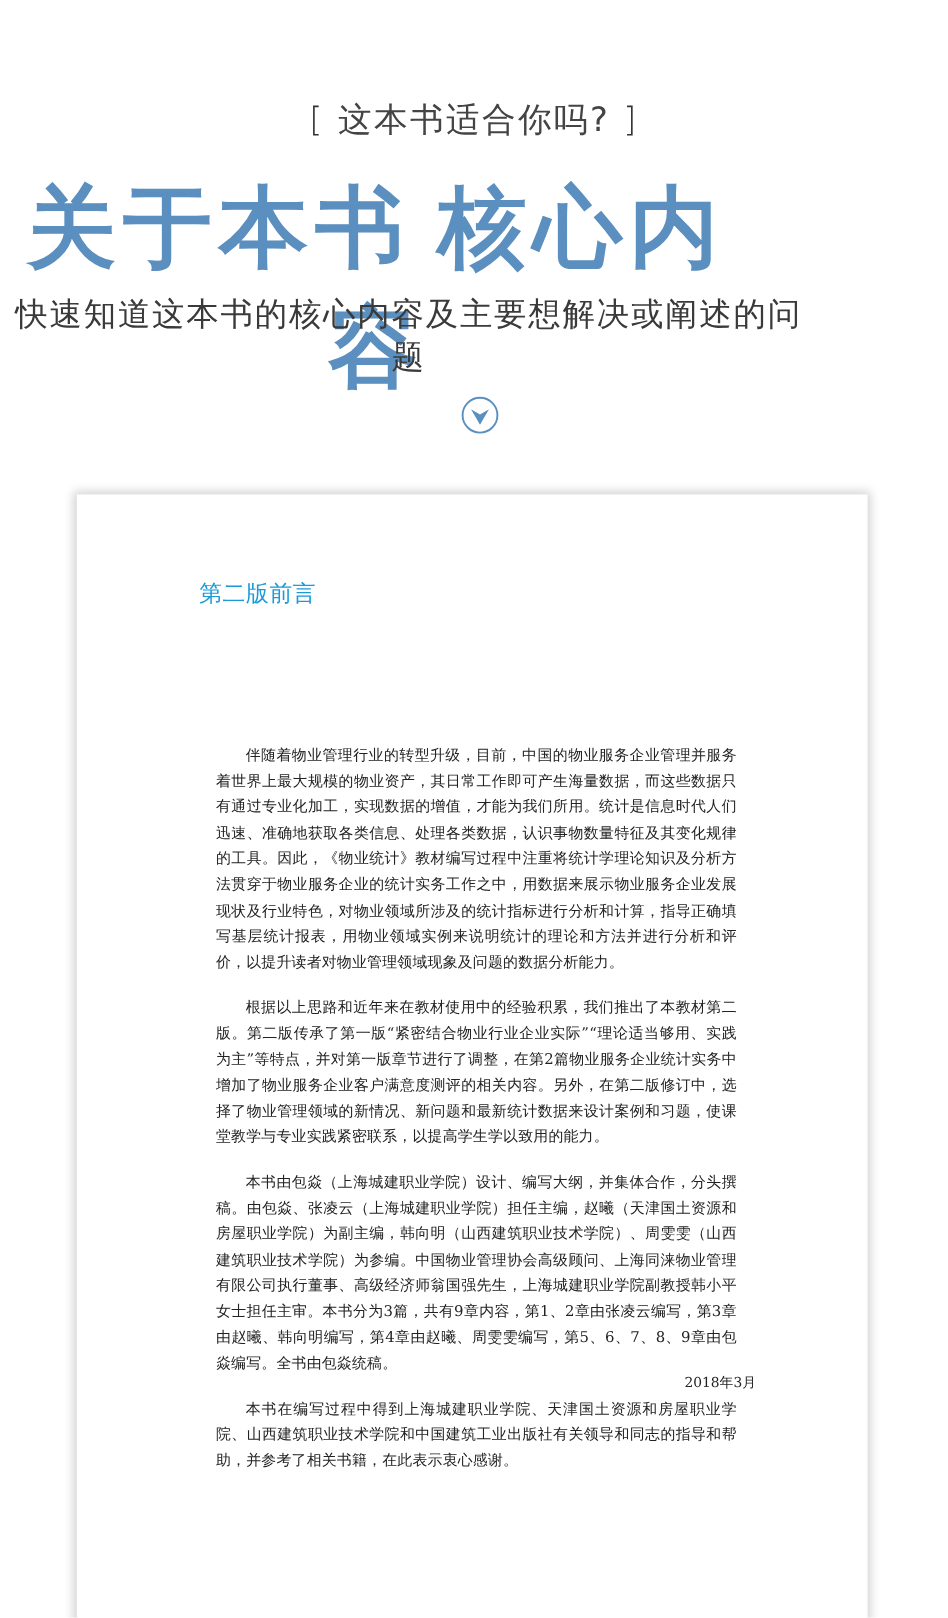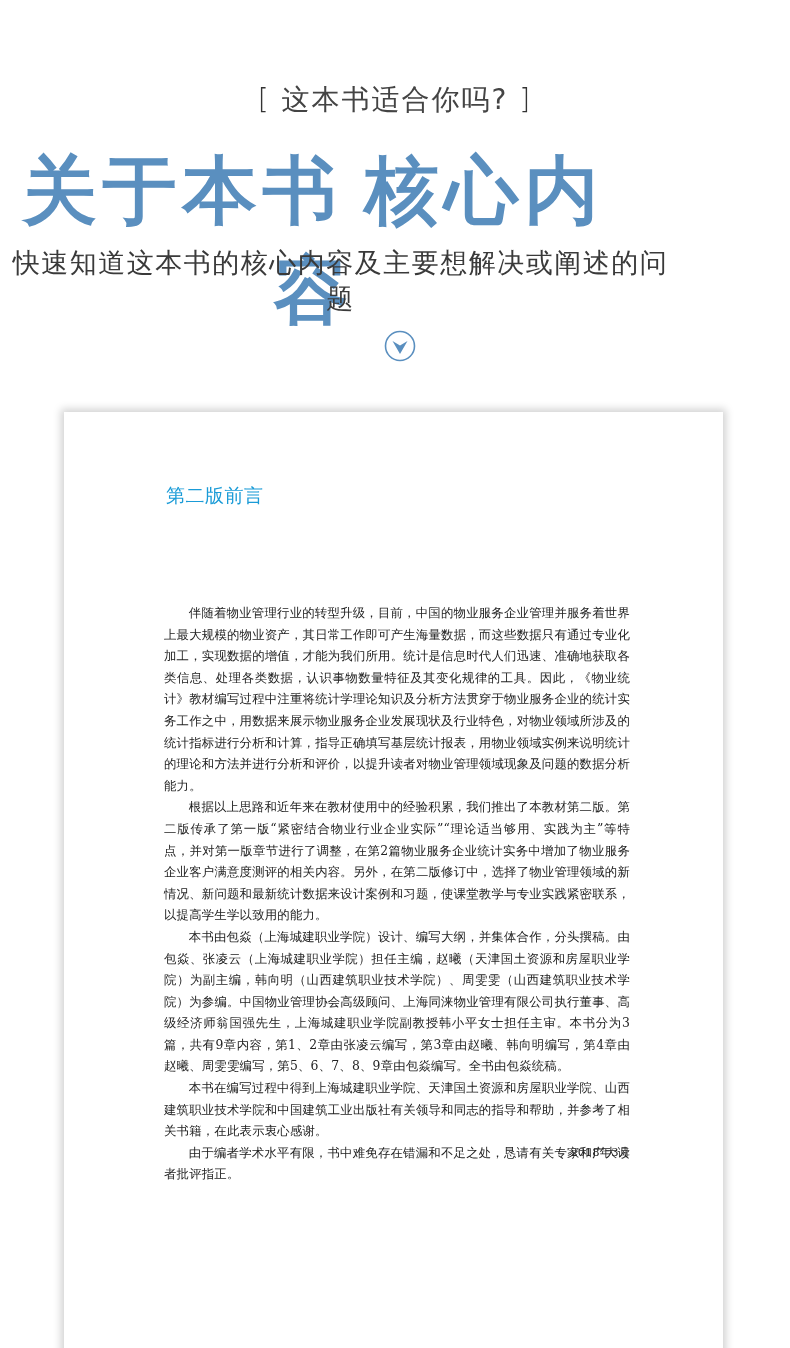--- a/index.html
+++ b/index.html
@@ -86,21 +86,21 @@
       top: 190px;
       width: 466px;
       font-family: "DejaVu Serif", "Liberation Serif", serif;
       font-size: 12.4px;
       line-height: 21.6px;
       color: #222;
       text-align: justify;
       letter-spacing: 0.2px;
     }
     .body-text p {
-      margin: 0;
+      margin: 16px;
       text-indent: 2em;
     }
     .date-line {
       position: absolute;
       left: 100px;
       top: 730px;
       width: 466px;
       text-align: right;
       font-family: "DejaVu Serif", "Liberation Serif", serif;
       font-size: 11.5px;
@@ -131,17 +131,16 @@
 </div>
 
 <div class="page-card">
   <div class="preface-title">第二版前言</div>
 
   <div class="body-text">
     <p>伴随着物业管理行业的转型升级，目前，中国的物业服务企业管理并服务着世界上最大规模的物业资产，其日常工作即可产生海量数据，而这些数据只有通过专业化加工，实现数据的增值，才能为我们所用。统计是信息时代人们迅速、准确地获取各类信息、处理各类数据，认识事物数量特征及其变化规律的工具。因此，《物业统计》教材编写过程中注重将统计学理论知识及分析方法贯穿于物业服务企业的统计实务工作之中，用数据来展示物业服务企业发展现状及行业特色，对物业领域所涉及的统计指标进行分析和计算，指导正确填写基层统计报表，用物业领域实例来说明统计的理论和方法并进行分析和评价，以提升读者对物业管理领域现象及问题的数据分析能力。</p>
     <p>根据以上思路和近年来在教材使用中的经验积累，我们推出了本教材第二版。第二版传承了第一版“紧密结合物业行业企业实际”“理论适当够用、实践为主”等特点，并对第一版章节进行了调整，在第2篇物业服务企业统计实务中增加了物业服务企业客户满意度测评的相关内容。另外，在第二版修订中，选择了物业管理领域的新情况、新问题和最新统计数据来设计案例和习题，使课堂教学与专业实践紧密联系，以提高学生学以致用的能力。</p>
     <p>本书由包焱（上海城建职业学院）设计、编写大纲，并集体合作，分头撰稿。由包焱、张凌云（上海城建职业学院）担任主编，赵曦（天津国土资源和房屋职业学院）为副主编，韩向明（山西建筑职业技术学院）、周雯雯（山西建筑职业技术学院）为参编。中国物业管理协会高级顾问、上海同涞物业管理有限公司执行董事、高级经济师翁国强先生，上海城建职业学院副教授韩小平女士担任主审。本书分为3篇，共有9章内容，第1、2章由张凌云编写，第3章由赵曦、韩向明编写，第4章由赵曦、周雯雯编写，第5、6、7、8、9章由包焱编写。全书由包焱统稿。</p>
     <p>本书在编写过程中得到上海城建职业学院、天津国土资源和房屋职业学院、山西建筑职业技术学院和中国建筑工业出版社有关领导和同志的指导和帮助，并参考了相关书籍，在此表示衷心感谢。</p>
-    <p>由于编者学术水平有限，书中难免存在错漏和不足之处，恳请有关专家和广大读者批评指正。</p>
   </div>
 
   <div class="date-line">2018年3月</div>
 </div>
 
 </body></html>

